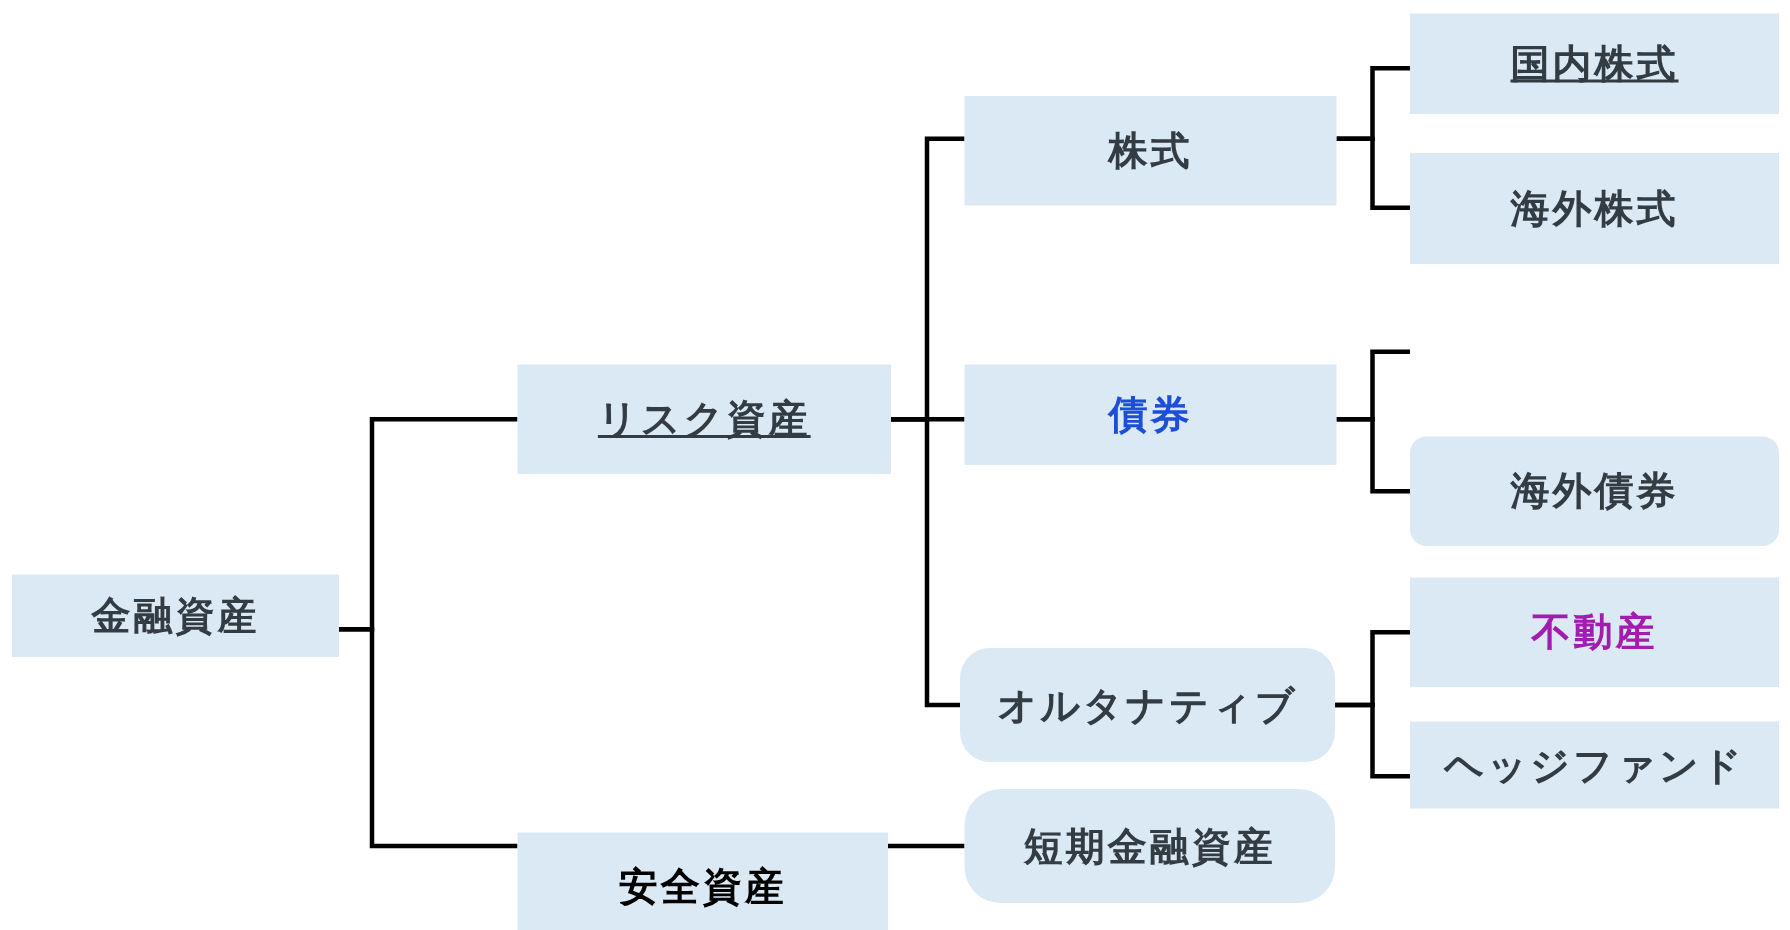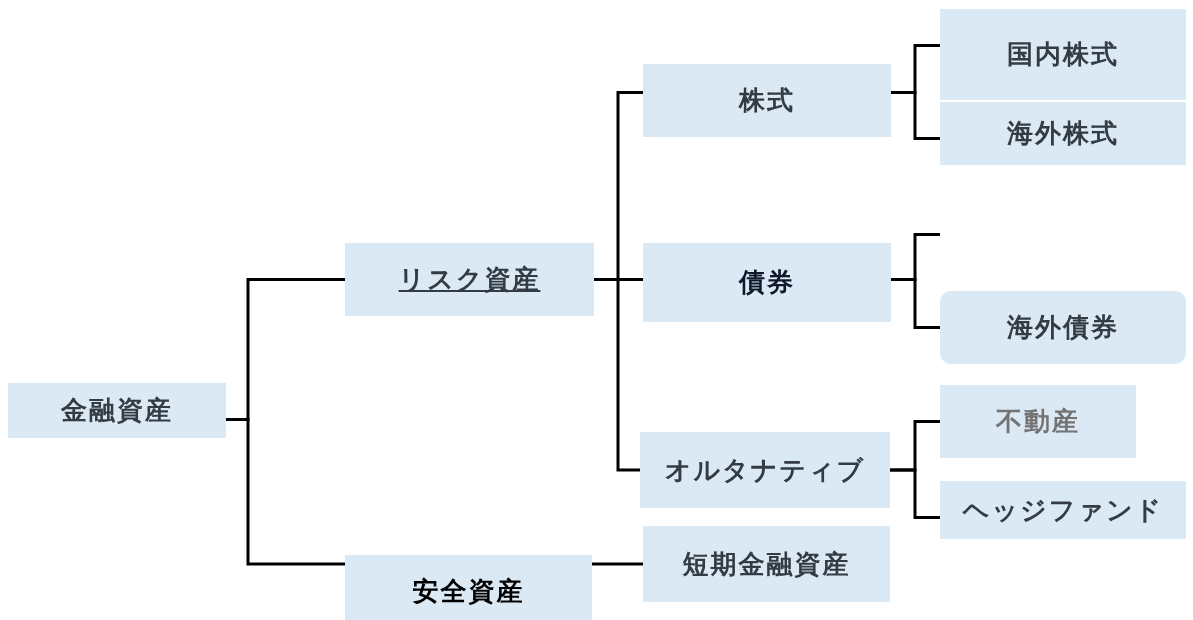--- a/index.html
+++ b/index.html
@@ -48,40 +48,40 @@
 
 <div class="node" style="left: 8px; top: 383px; width: 218px; height: 55px; background: rgb(219, 233, 245); color: rgb(51, 59, 67);">
       <span>金融資産</span>
     </div>
     <div class="node" style="left: 345px; top: 243px; width: 249px; height: 73px; background: rgb(219, 233, 245); color: rgb(51, 59, 67); text-decoration: underline;">
       <span>リスク資産</span>
     </div>
     <div class="node" style="left: 643px; top: 64px; width: 248px; height: 73px; background: rgb(219, 233, 245); color: rgb(51, 59, 67);">
       <span>株式</span>
     </div>
-    <div class="node" style="left: 940px; top: 9px; width: 246px; height: 91px; background: rgb(219, 233, 245); color: rgb(51, 59, 67);">
+    <div class="node" style="left: 940px; top: 9px; width: 246px; height: 67px; background: rgb(219, 233, 245); color: rgb(51, 59, 67); text-decoration: underline;">
       <span>国内株式</span>
     </div>
-    <div class="node" style="left: 940px; top: 102px; width: 246px; height: 63px; background: rgb(219, 233, 245); color: rgb(51, 59, 67);">
+    <div class="node" style="left: 940px; top: 102px; width: 246px; height: 74px; background: rgb(219, 233, 245); color: rgb(51, 59, 67);">
       <span>海外株式</span>
     </div>
-    <div class="node" style="left: 643px; top: 243px; width: 248px; height: 79px; background: rgb(219, 233, 245); color: #0f172a;">
+    <div class="node" style="left: 643px; top: 243px; width: 248px; height: 67px; background: rgb(219, 233, 245); color: #1d4ed8;">
       <span>債券</span>
     </div>
     <div class="node" style="left: 940px; top: 291px; width: 246px; height: 73px; background: rgb(219, 233, 245); color: rgb(51, 59, 67); border-radius: 11px;">
       <span>海外債券</span>
     </div>
-    <div class="node" style="left: 640px; top: 432px; width: 250px; height: 76px; background: rgb(219, 233, 245); color: rgb(51, 59, 67);">
+    <div class="node" style="left: 640px; top: 432px; width: 250px; height: 76px; background: rgb(219, 233, 245); color: rgb(51, 59, 67); border-radius: 20px;">
       <span>オルタナティブ</span>
     </div>
-    <div class="node" style="left: 940px; top: 385px; width: 196px; height: 73px; background: rgb(219, 233, 245); color: #737373;">
+    <div class="node" style="left: 940px; top: 385px; width: 246px; height: 73px; background: rgb(219, 233, 245); color: #a21caf;">
       <span>不動産</span>
     </div>
     <div class="node" style="left: 940px; top: 481px; width: 246px; height: 58px; background: rgb(219, 233, 245); color: rgb(51, 59, 67);">
       <span>ヘッジファンド</span>
     </div>
     <div class="node" style="left: 345px; top: 555px; width: 247px; height: 72px; background: rgb(219, 233, 245); color: #000000;">
       <span>安全資産</span>
     </div>
-    <div class="node" style="left: 643px; top: 526px; width: 247px; height: 76px; background: rgb(219, 233, 245); color: rgb(51, 59, 67);">
+    <div class="node" style="left: 643px; top: 526px; width: 247px; height: 76px; background: rgb(219, 233, 245); color: rgb(51, 59, 67); border-radius: 24px;">
       <span>短期金融資産</span>
     </div>
   </div>
 
 </body></html>

